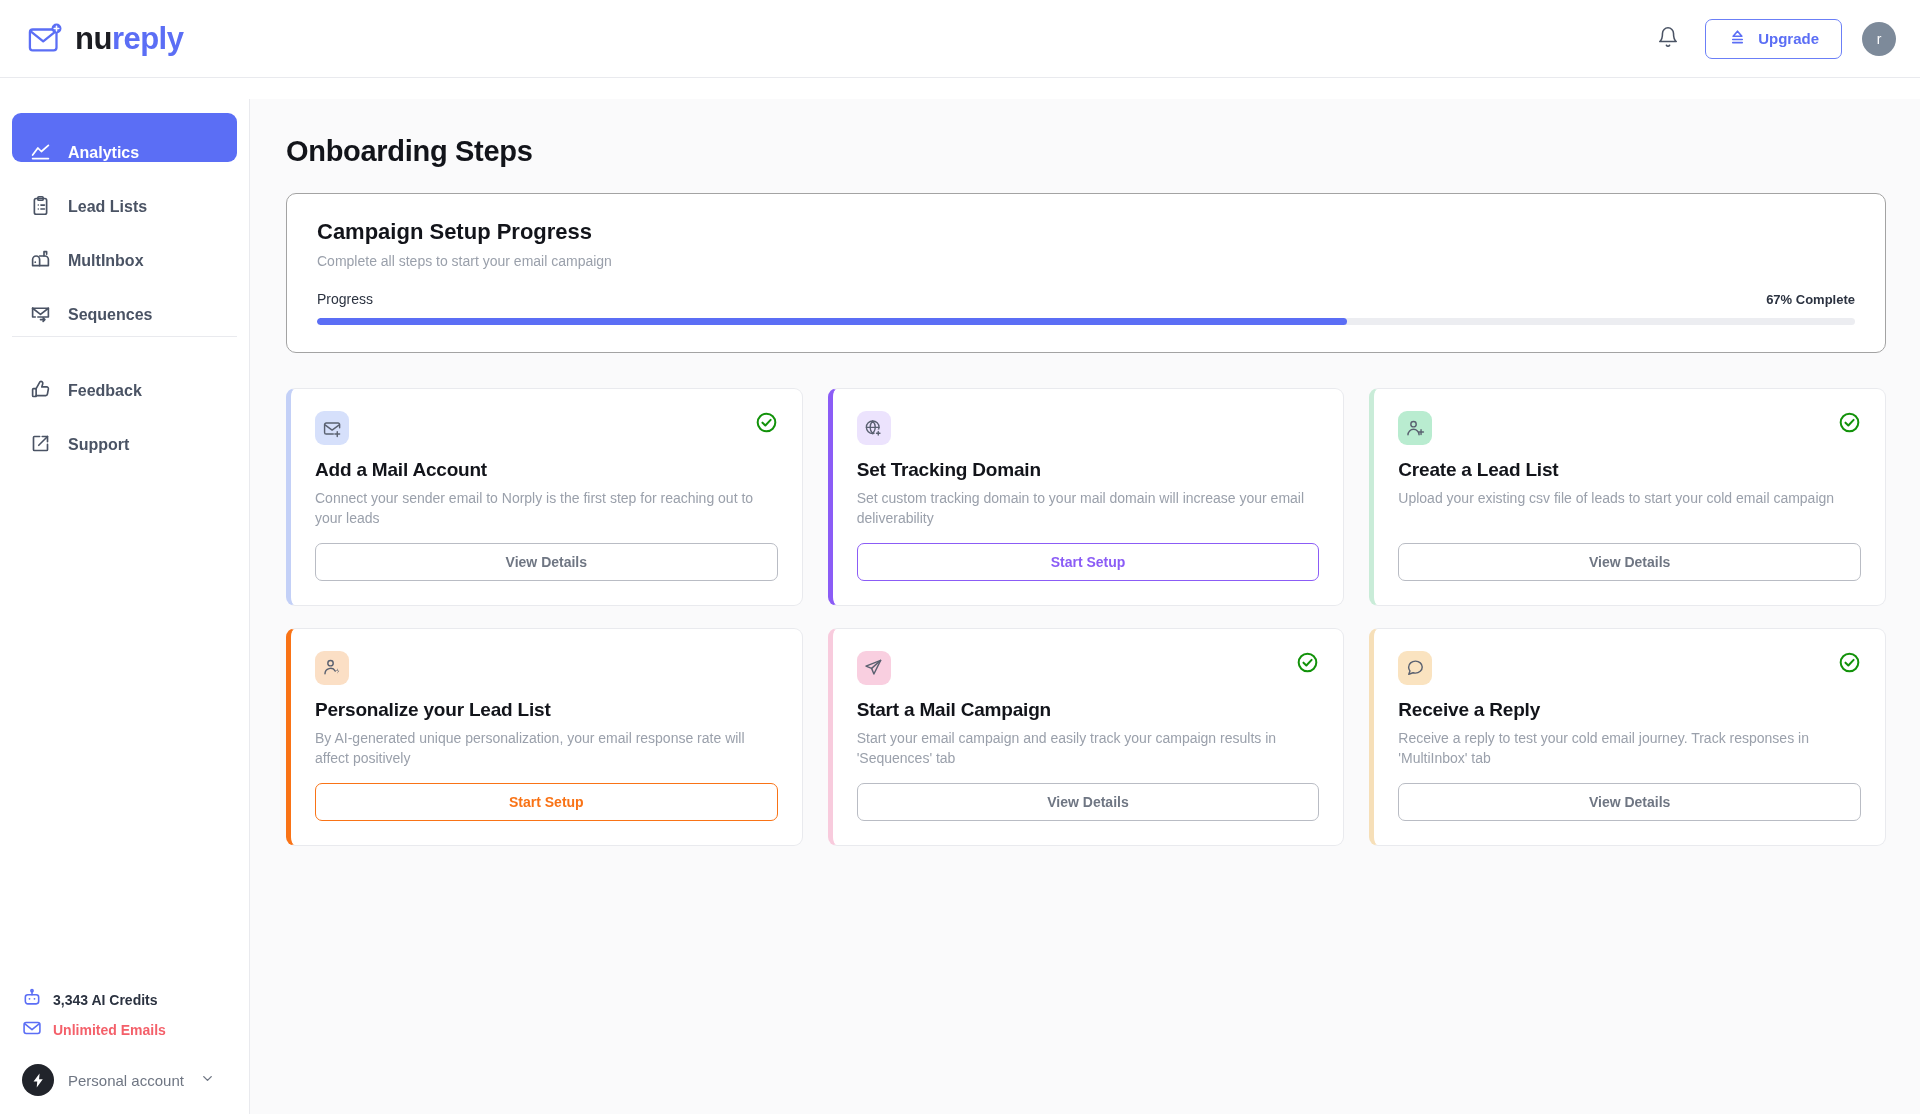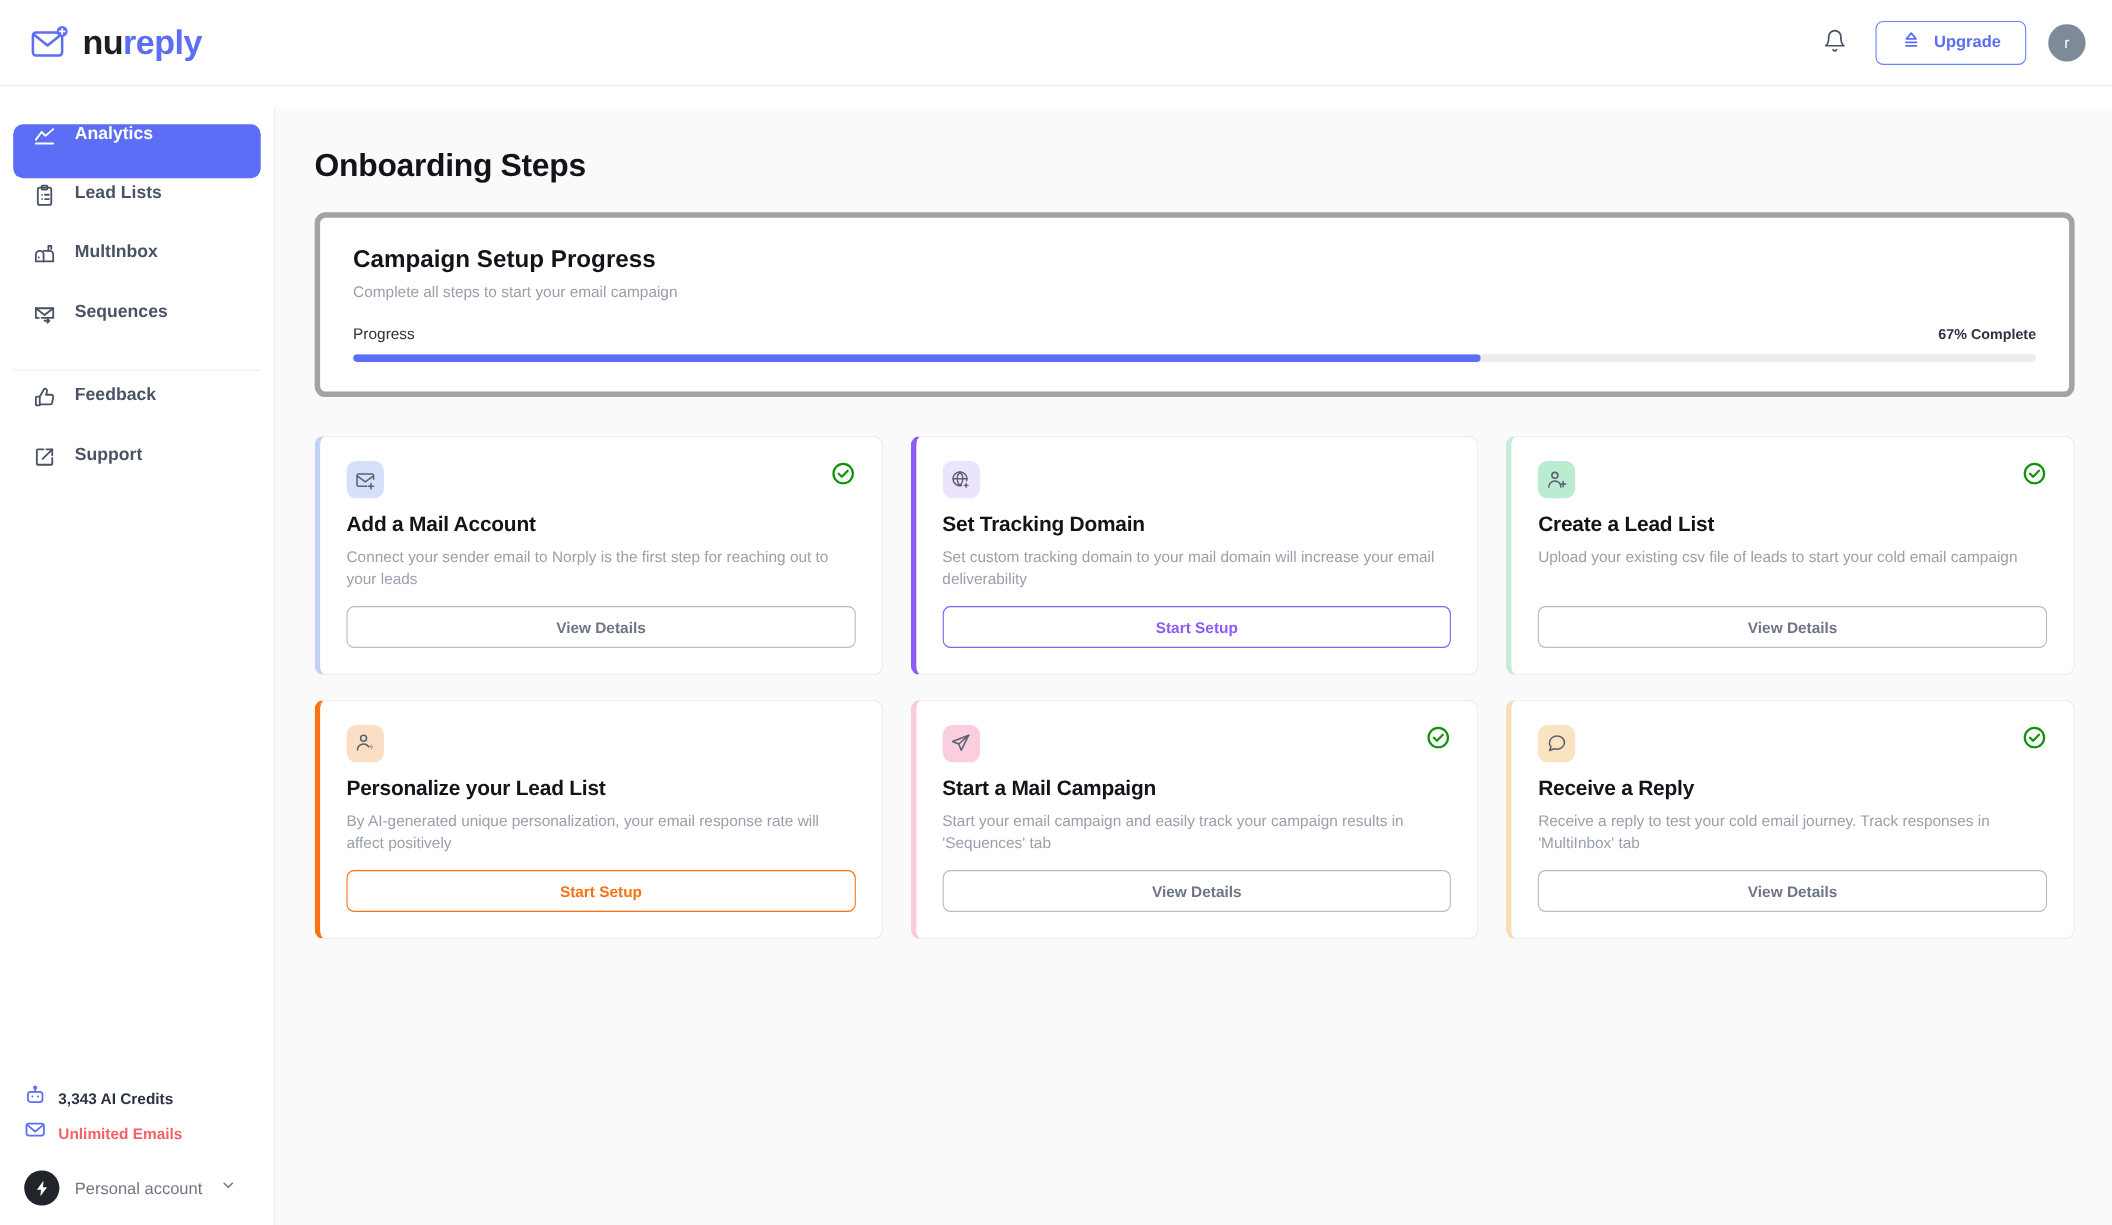--- a/index.html
+++ b/index.html
@@ -51,21 +51,21 @@
   
   .sidebar {
     width: 250px; min-width: 250px;
     border-right: 1px solid #e9eaee;
     display: flex; flex-direction: column;
     padding-top: 14px;
     background: #fff;
   }
   .nav-group { padding: 0 12px; }
   .nav-item {
-    display: flex; align-items: flex-start; gap: 17px;
+    display: flex; align-items: flex-end; gap: 17px;
     height: 49px; padding: 0 18px;
     border-radius: 9px;
     color: #4a5364; font-size: 16px; font-weight: bold;
     cursor: pointer; margin-bottom: 5px;
   }
   .nav-item.active { background: #5b6ef5; color: #fff; }
   .nav-icon { width: 21px; height: 21px; display: flex; align-items: center; justify-content: center; flex-shrink: 0; }
   .nav-divider { height: 1px; background: #e9eaee; margin: 12px 0 14px 0; }
 
   .sidebar-spacer { flex: 1; }
@@ -103,21 +103,21 @@
     display: flex; align-items: center; gap: 11px;
     height: 38px; padding: 0 29px;
     border-radius: 7px;
     font-size: 15px; color: #2b3240; font-family: inherit;
     background: none; border: none; cursor: pointer; white-space: nowrap;
   }
   .tab.active { background: #5b6ef5; color: #fff; }
 
   .progress-card {
     margin-top: 25px;
-    background: #fff; border: 5px solid #a3a3a3; border-radius: 10px;
+    background: #fff; border: 1px solid #a3a3a3; border-radius: 10px;
     padding: 25px 30px 27px 30px;
   }
   .progress-title { font-size: 22px; font-weight: bold; color: #12141a; }
   .progress-sub { font-size: 14px; color: #9aa0ab; margin-top: 8px; }
   .progress-labels {
     display: flex; justify-content: space-between; align-items: baseline;
     margin-top: 22px;
   }
   .progress-labels .lbl { font-size: 14px; color: #2b3240; }
   .progress-labels .pct { font-size: 13px; font-weight: bold; color: #2b3240; }

